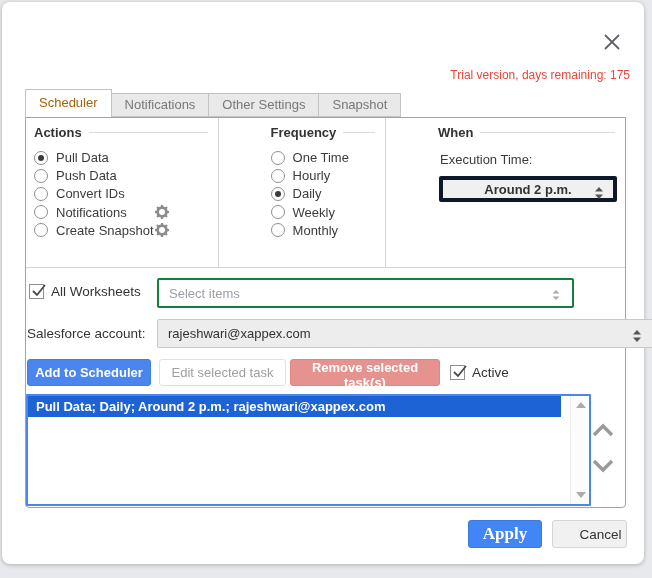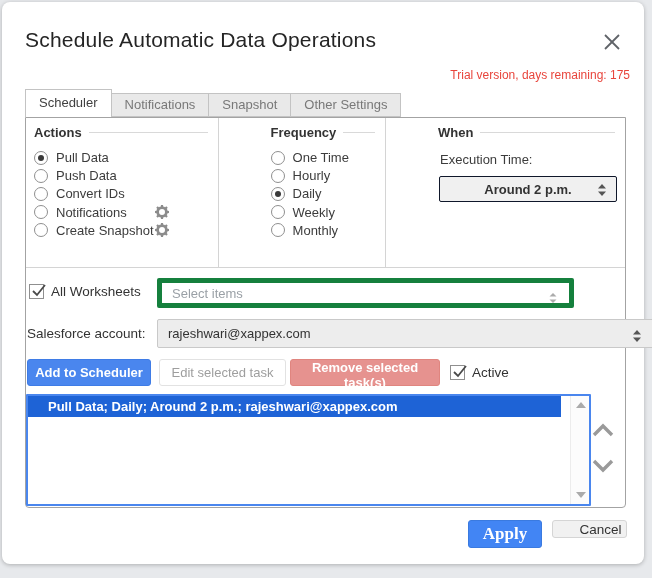--- a/index.html
+++ b/index.html
@@ -27,21 +27,21 @@
   
   .tabs { position:absolute; left:23px; top:88px; height:27px; display:flex; align-items:flex-end; z-index:3; }
   .tab {
     height:24px; line-height:22px; padding:0 13px;
     background:#e9e9e9; border:1px solid #c3c3c3; border-left-width:0;
     color:#787878; font-size:13px; cursor:pointer; white-space:nowrap;
   }
   .tab:first-child { border-left-width:1px; }
   .tab.active {
     height:28px; line-height:26px; background:#fff; border-bottom:none;
-    color:#404040;
+    color:#a16207;
   }
   
   .panel {
     position:absolute; left:23px; top:115px; width:601px; height:391px;
     border:1px solid #a3a3a3; border-radius:0 0 4px 4px; background:#fff; z-index:2;
   }
   .fieldsets { position:absolute; left:0; top:0; width:100%; height:150px; display:flex; border-bottom:1px solid #d4d4d4;gap:44px; }
   .col { position:relative; padding:7px 8px 0 8px; }
   .col-actions   { width:200px; border-right:1px solid #d4d4d4; }
   .col-frequency { width:199px; border-right:1px solid #d4d4d4; }
@@ -57,33 +57,33 @@
   .radio.selected::after {
     content:""; position:absolute; left:3px; top:3px; width:6px; height:6px;
     border-radius:50%; background:#3a3a3a;
   }
   .opt-label { font-size:13px; color:#3c3c3c; white-space:nowrap; }
   .gear { margin-left:auto; margin-right:40px; width:16px; height:16px; cursor:pointer; }
   
   .exec-label { margin-top:12px; font-size:13px; color:#3c3c3c; padding-left:2px; }
   .exec-select {
     margin-top:9px; margin-left:1px; width:178px; height:26px;
-    background:#f0f0f0; border:1px solid #0f172a; border-radius:2px;
+    background:#f0f0f0; border:4px solid #0f172a; border-radius:2px;
     display:flex; align-items:center; justify-content:center;
     font-size:13px; font-weight:bold; color:#333; position:relative; cursor:pointer;
   }
   .exec-select .spin { position:absolute; right:7px; top:5px; }
   
   .chk { width:15px; height:15px; border:1px solid #8f8f8f; background:#fff; position:relative; cursor:pointer; flex:0 0 auto; }
   .chk svg { position:absolute; left:1px; top:-2px; }
   .ws-check { position:absolute; left:3px; top:166px; display:flex; align-items:center; }
   .ws-check .lbl { margin-left:7px; font-size:13.5px; color:#333; white-space:nowrap; }
   .combo {
     position:absolute; left:131px; top:160px; width:417px; height:30px;
-    background:#fff; border:5px solid #15803d; border-radius:2px;
+    background:#fff; border:2px solid #15803d; border-radius:2px;
     display:flex; align-items:center; padding:0 10px; cursor:pointer;
   }
   .combo .placeholder { font-size:13px; color:#9aa0a6; }
   .combo .spin, .sf-select .spin { position:absolute; right:10px; top:8px; }
   .sf-label { position:absolute; left:1px; top:208px; font-size:13.5px; color:#333; }
   .sf-select {
     position:absolute; left:131px; top:201px; width:498px; height:29px;
     background:#ededed; border:1px solid #c9c9c9; border-radius:2px;
     display:flex; align-items:center; padding:0 10px; cursor:pointer;
   }
@@ -103,65 +103,64 @@
     background:#e6928f; border-color:#e0857f; color:#fff; font-weight:bold;
   }
   .active-check { position:absolute; left:424px; top:247px; display:flex; align-items:center; }
   .active-check .lbl { margin-left:7px; font-size:13.5px; color:#333; }
   
   .task-list {
     position:absolute; left:0px; top:276px; width:565px; height:112px;
     border:2px solid #4a86ee; background:#fff; border-radius:1px;
   }
   .task-item {
-    height:21px; line-height:21px; margin-right:28px; padding-left:20px;
+    height:21px; line-height:21px; margin-right:28px; padding-left:8px;
     background:#1e63d6; color:#fff; font-size:13px; font-weight:600;
     white-space:nowrap; overflow:hidden; cursor:default;
   }
   .scrollbar {
     position:absolute; right:0; top:0; bottom:0; width:19px;
     background:#fcfcfc; border-left:1px solid #ececec;
   }
   .sb-arrow { position:absolute; left:5px; width:0; height:0; cursor:pointer; }
   .sb-up   { top:6px;    border-left:5px solid transparent; border-right:5px solid transparent; border-bottom:6px solid #ababab; }
   .sb-down { bottom:6px; border-left:5px solid transparent; border-right:5px solid transparent; border-top:6px solid #ababab; }
   .move-btn { position:absolute; left:565px; width:24px; height:16px; cursor:pointer; }
   .move-up   { top:304px; }
   .move-down { top:340px; }
   
   .btn-apply {
     position:absolute; left:466px; top:518px; width:74px; height:28px;
     background:#4285f4; border-color:#3a7ae0; color:#fff; font-weight:bold; font-size:17px;font-family:Liberation Serif, serif;
   }
   .btn-cancel {
-    position:absolute; left:550px; top:518px; width:75px; height:18px;
+    position:absolute; left:550px; top:518px; width:75px; height:28px;
     background:#f1f1f1; border-color:#d5d5d5; color:#333; font-size:13.5px;padding-left:22px;
   }
 </style>
 </head>
 <body>
 
 <div class="dialog">
 
-  <div class="title">Schedule Automatic Data Operations</div>
 
   <div class="close-btn">
     <svg width="24" height="24" viewBox="0 0 24 24">
       <line x1="5" y1="5" x2="19" y2="19" stroke="#5f6368" stroke-width="1.8"></line>
       <line x1="19" y1="5" x2="5" y2="19" stroke="#5f6368" stroke-width="1.8"></line>
     </svg>
   </div>
 
   <div class="trial">Trial version, days remaining: 175</div>
 
   <div class="tabs">
     <div class="tab active">Scheduler</div>
     <div class="tab">Notifications</div>
+    <div class="tab">Other Settings</div>
     <div class="tab">Snapshot</div>
-    <div class="tab">Other Settings</div>
   </div>
 
   <div class="panel">
 
     <div class="fieldsets">
 
       <div class="col col-actions">
         <div class="legend">
           <span>Actions</span>
           <span class="rule"></span>

